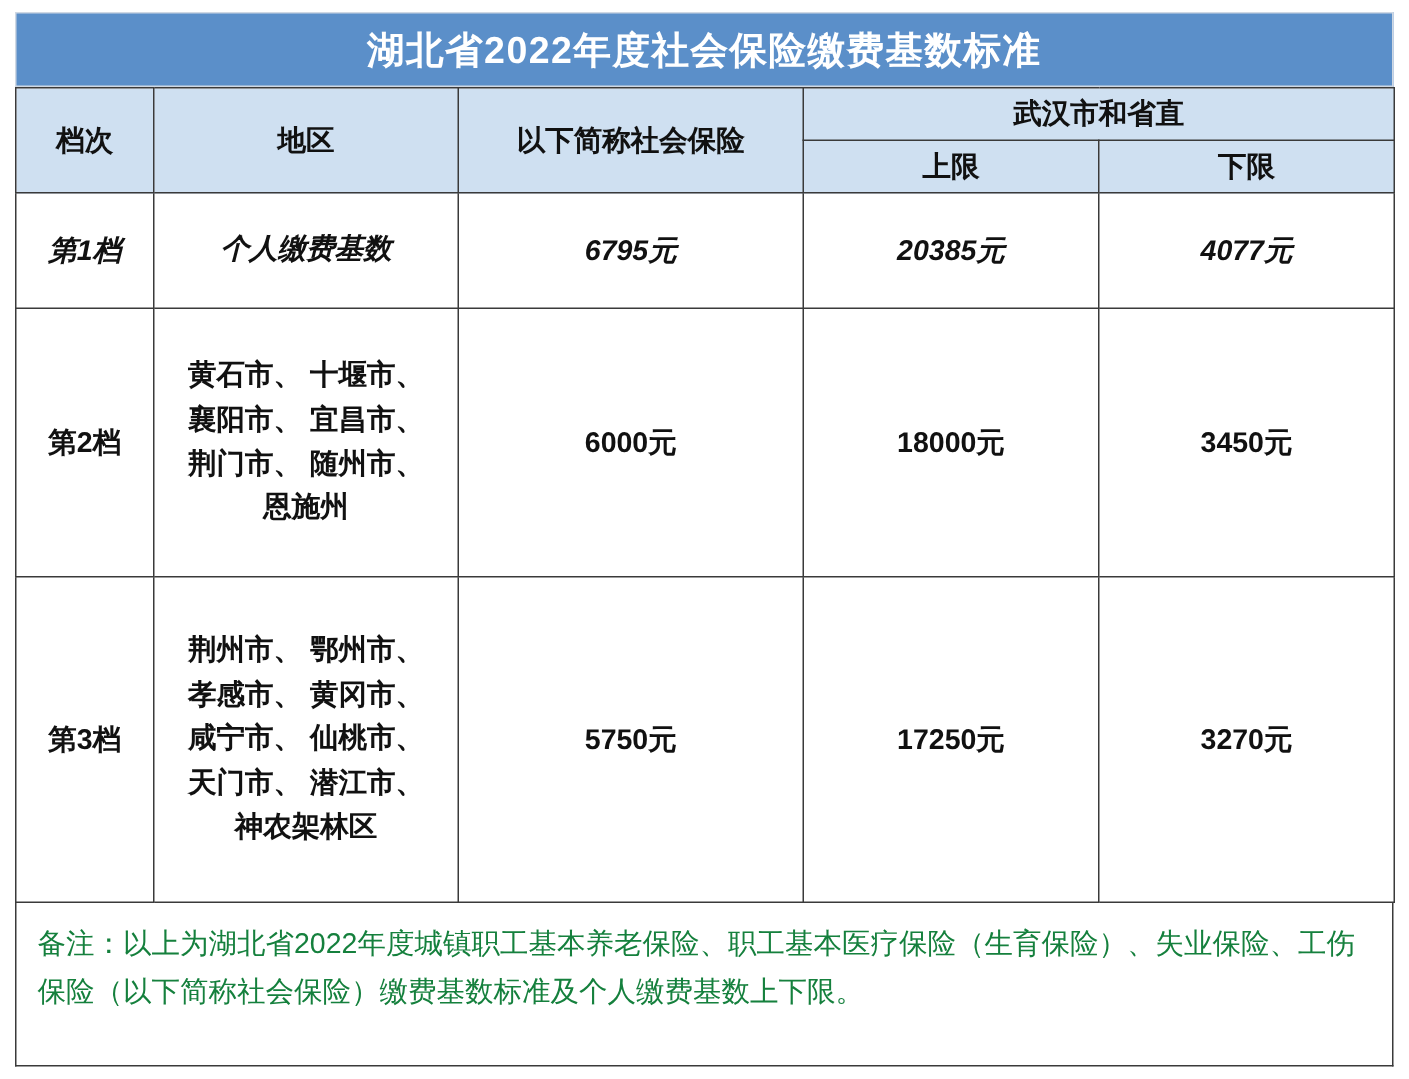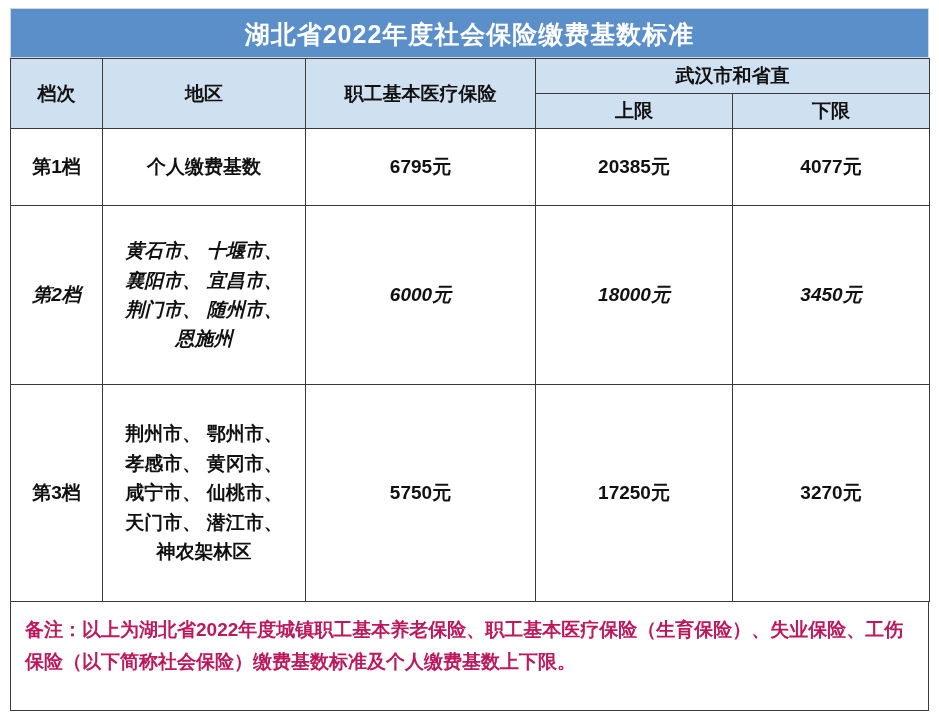--- a/index.html
+++ b/index.html
@@ -56,33 +56,33 @@
   .col-tier   { width: 92px; }
   .col-region { width: 203px; }
   .col-base   { width: 230px; }
   .col-upper  { width: 197px; }
   .col-lower  { width: 197px; }
 
   .region-cell {
     line-height: 1.55;
     font-size: 19px;
   }
-  .row-1 td { height: 68px; }
-  .row-2 td { height: 170px; font-style: italic; }
+  .row-1 td { height: 68px; font-style: italic; }
+  .row-2 td { height: 170px; }
   .row-3 td { height: 208px; }
 
   .note {
     border: 1px solid #3a3a3a;
     border-top: none;
     box-sizing: border-box;
     padding: 12px 14px 14px 14px;
     font-size: 19px;
     line-height: 1.7;
-    font-weight: bold;
-    color: #be185d;
+    font-weight: normal;
+    color: #15803d;
     text-align: left;
     flex: 1;
   }
 </style>
 </head>
 <body>
 
 <div class="sheet">
 
   <div class="title-bar">湖北省2022年度社会保险缴费基数标准</div>
@@ -92,21 +92,21 @@
       <col class="col-tier">
       <col class="col-region">
       <col class="col-base">
       <col class="col-upper">
       <col class="col-lower">
     </colgroup>
     <thead>
       <tr>
         <th rowspan="2">档次</th>
         <th rowspan="2">地区</th>
-        <th rowspan="2">职工基本医疗保险</th>
+        <th rowspan="2">以下简称社会保险</th>
         <th colspan="2">武汉市和省直</th>
       </tr>
       <tr>
         <th>上限</th>
         <th>下限</th>
       </tr>
     </thead>
     <tbody>
       <tr class="row-1">
         <td>第1档</td>

